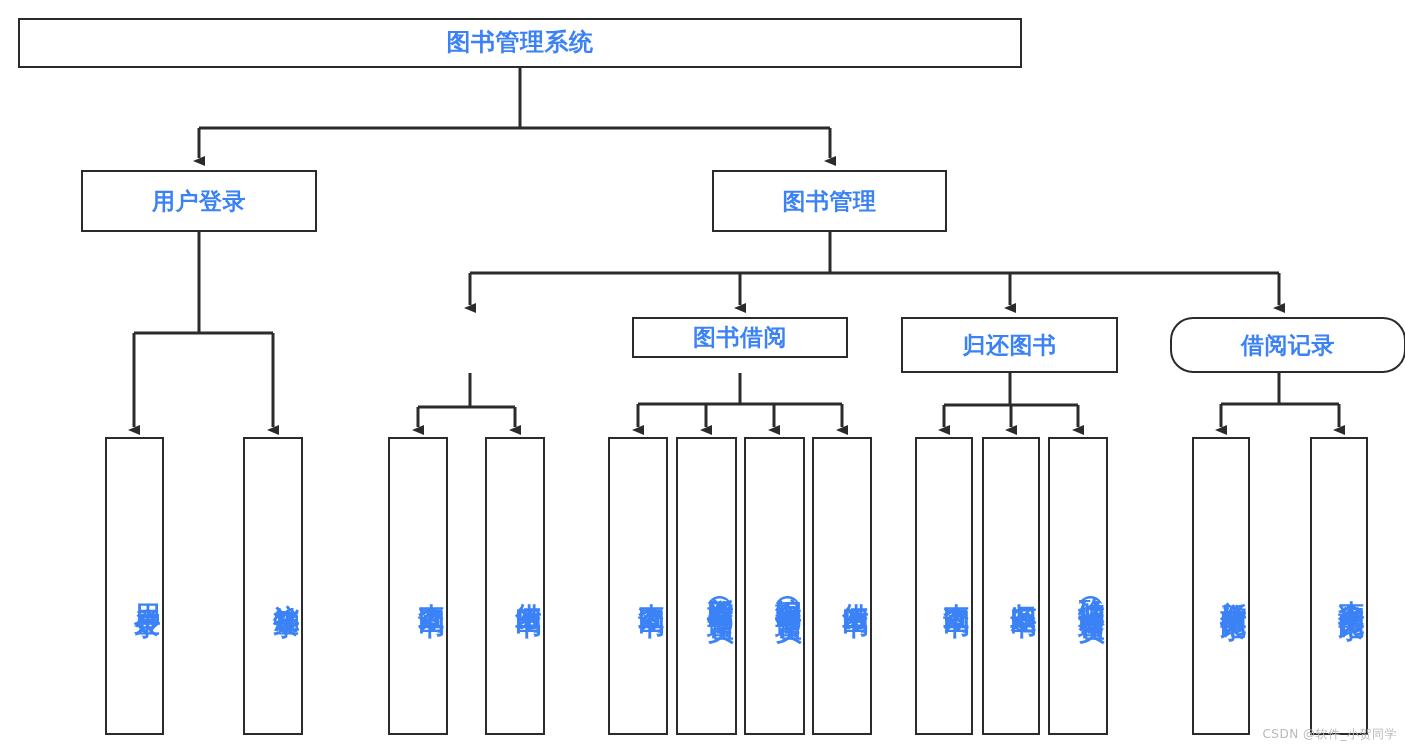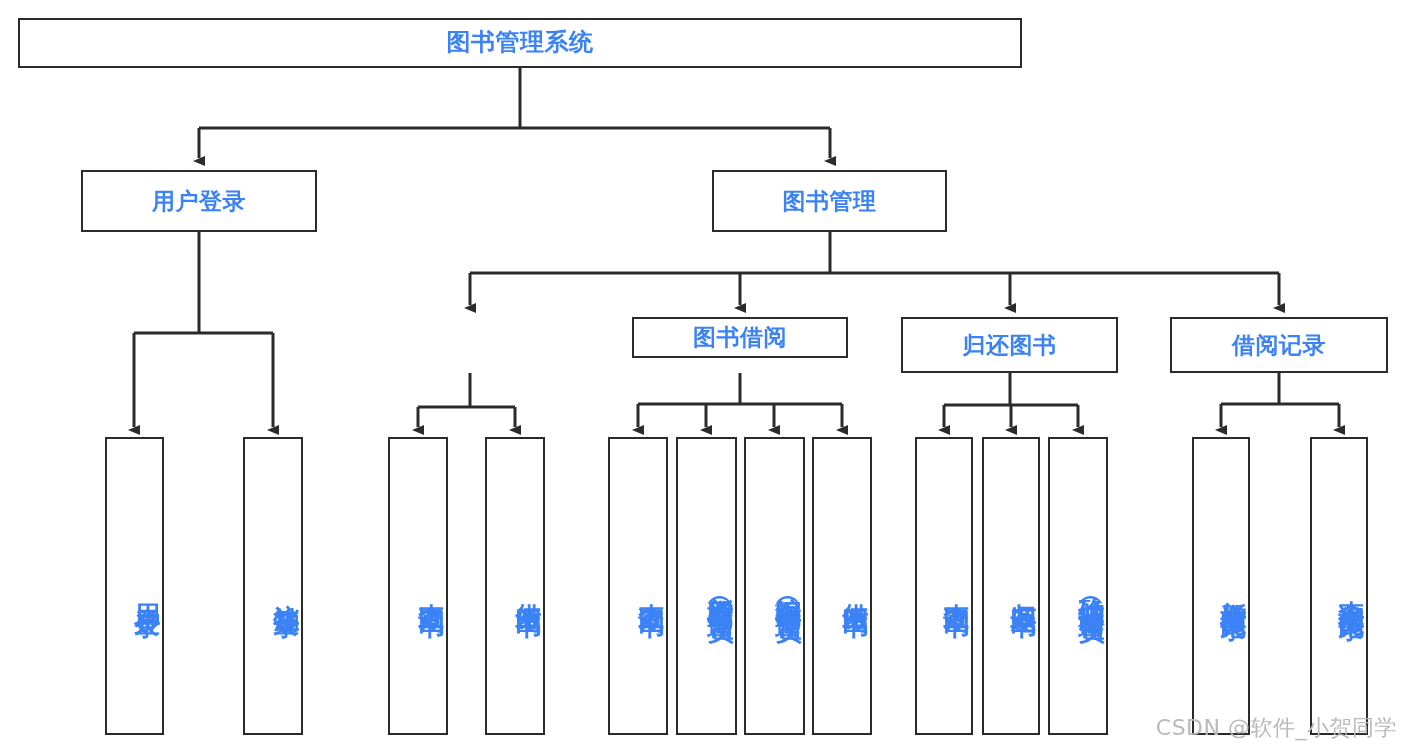--- a/index.html
+++ b/index.html
@@ -64,21 +64,21 @@
     left: 0;
     top: 0;
     width: 1405px;
     height: 747px;
     pointer-events: none;
   }
   .watermark {
     position: absolute;
     right: 8px;
     bottom: 4px;
-    font-size: 22px;
+    font-size: 12px;
     color: #b9b9b9;
     letter-spacing: 0.5px;
     user-select: none;
     white-space: nowrap;
   }
 </style>
 </head>
 <body>
 
 <div id="diagram">
@@ -146,21 +146,21 @@
   <div class="node-box" style="left:712px; top:170px; width:235px; height:62px;padding-left:24px;">
     <span class="node-label label-h">图书管理</span>
   </div>
 
   <div class="node-box" style="left:632px; top:317px; width:216px; height:41px;">
     <span class="node-label label-h">图书借阅</span>
   </div>
   <div class="node-box" style="left:901px; top:317px; width:217px; height:56px;">
     <span class="node-label label-h">归还图书</span>
   </div>
-  <div class="node-box" style="left:1170px; top:317px; width:218px; height:56px;">
+  <div class="node-box" style="left:1170px; top:317px; width:236px; height:56px;border-radius:23px;">
     <span class="node-label label-h">借阅记录</span>
   </div>
 
   <div class="node-box" style="left:105px; top:437px; width:59px; height:298px;">
     <span class="node-label label-v">用户登录</span>
   </div>
   <div class="node-box" style="left:243px; top:437px; width:60px; height:298px;">
     <span class="node-label label-v">注销登录</span>
   </div>
 

